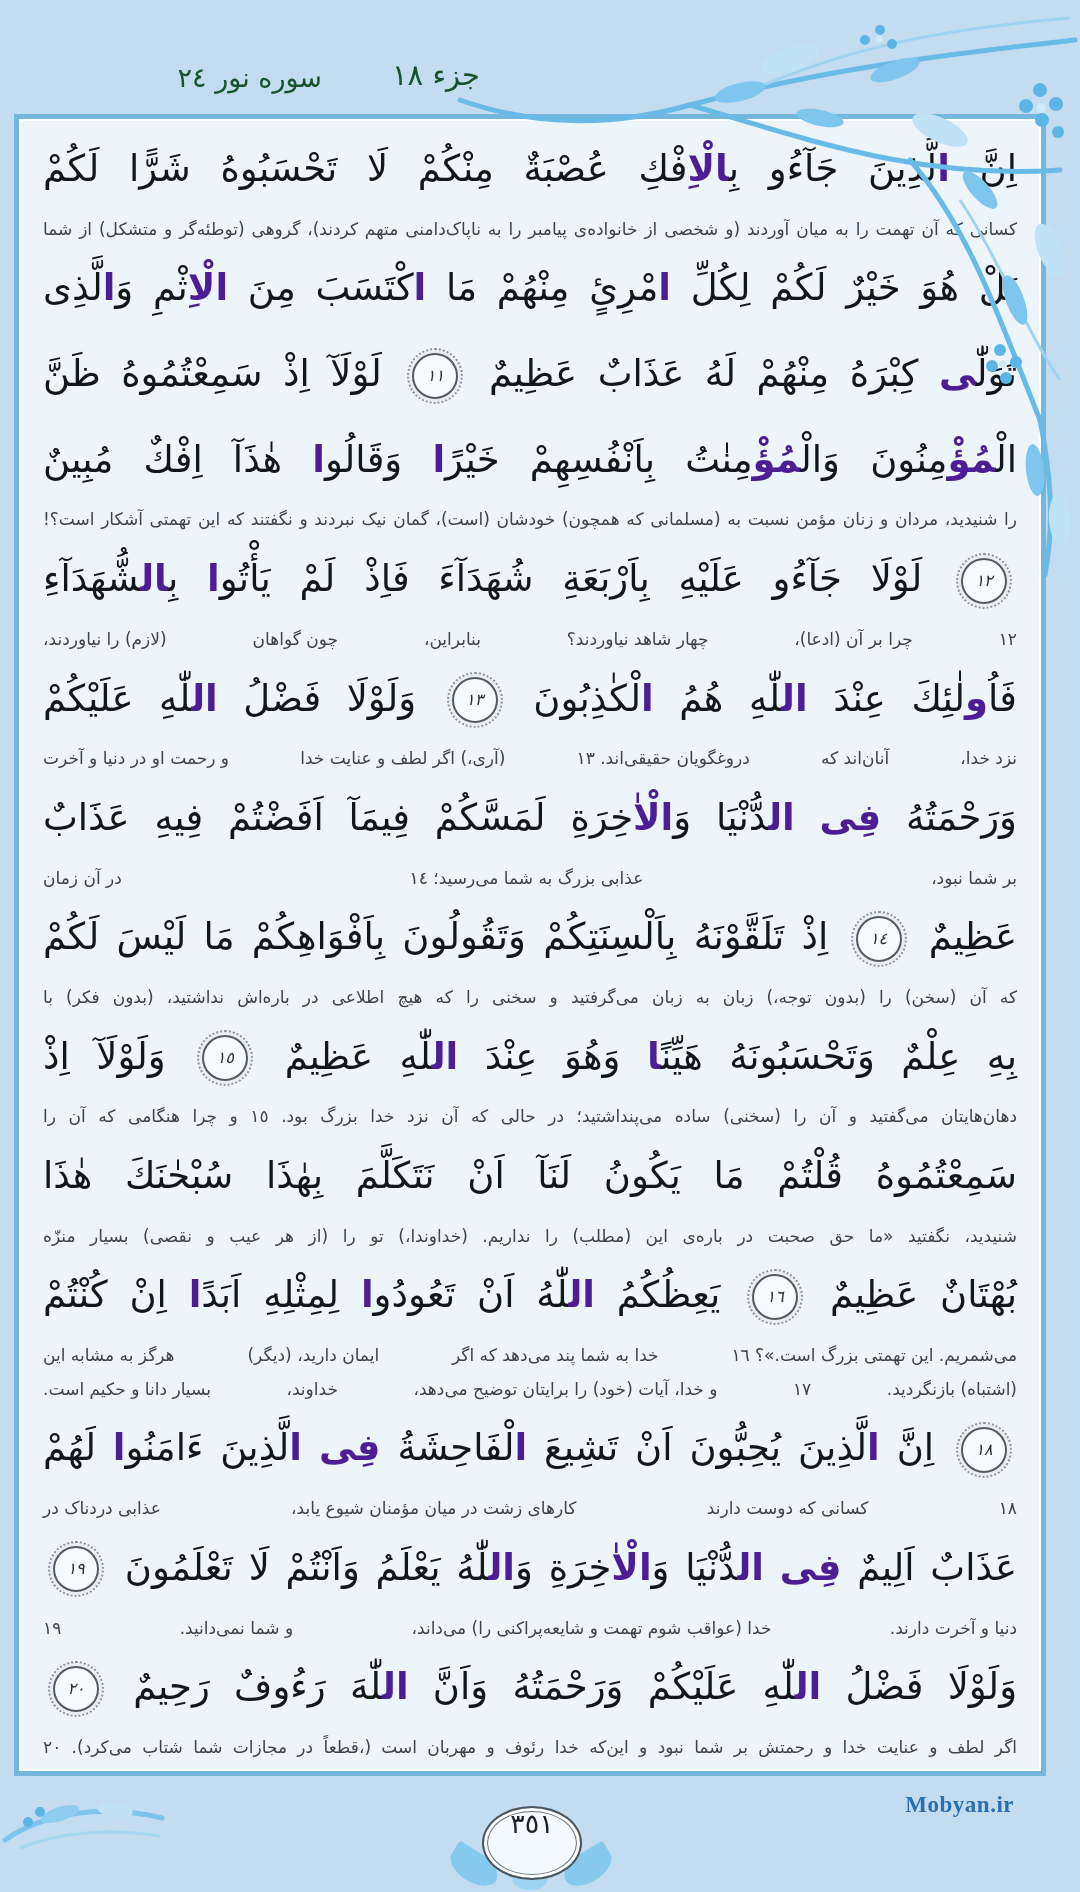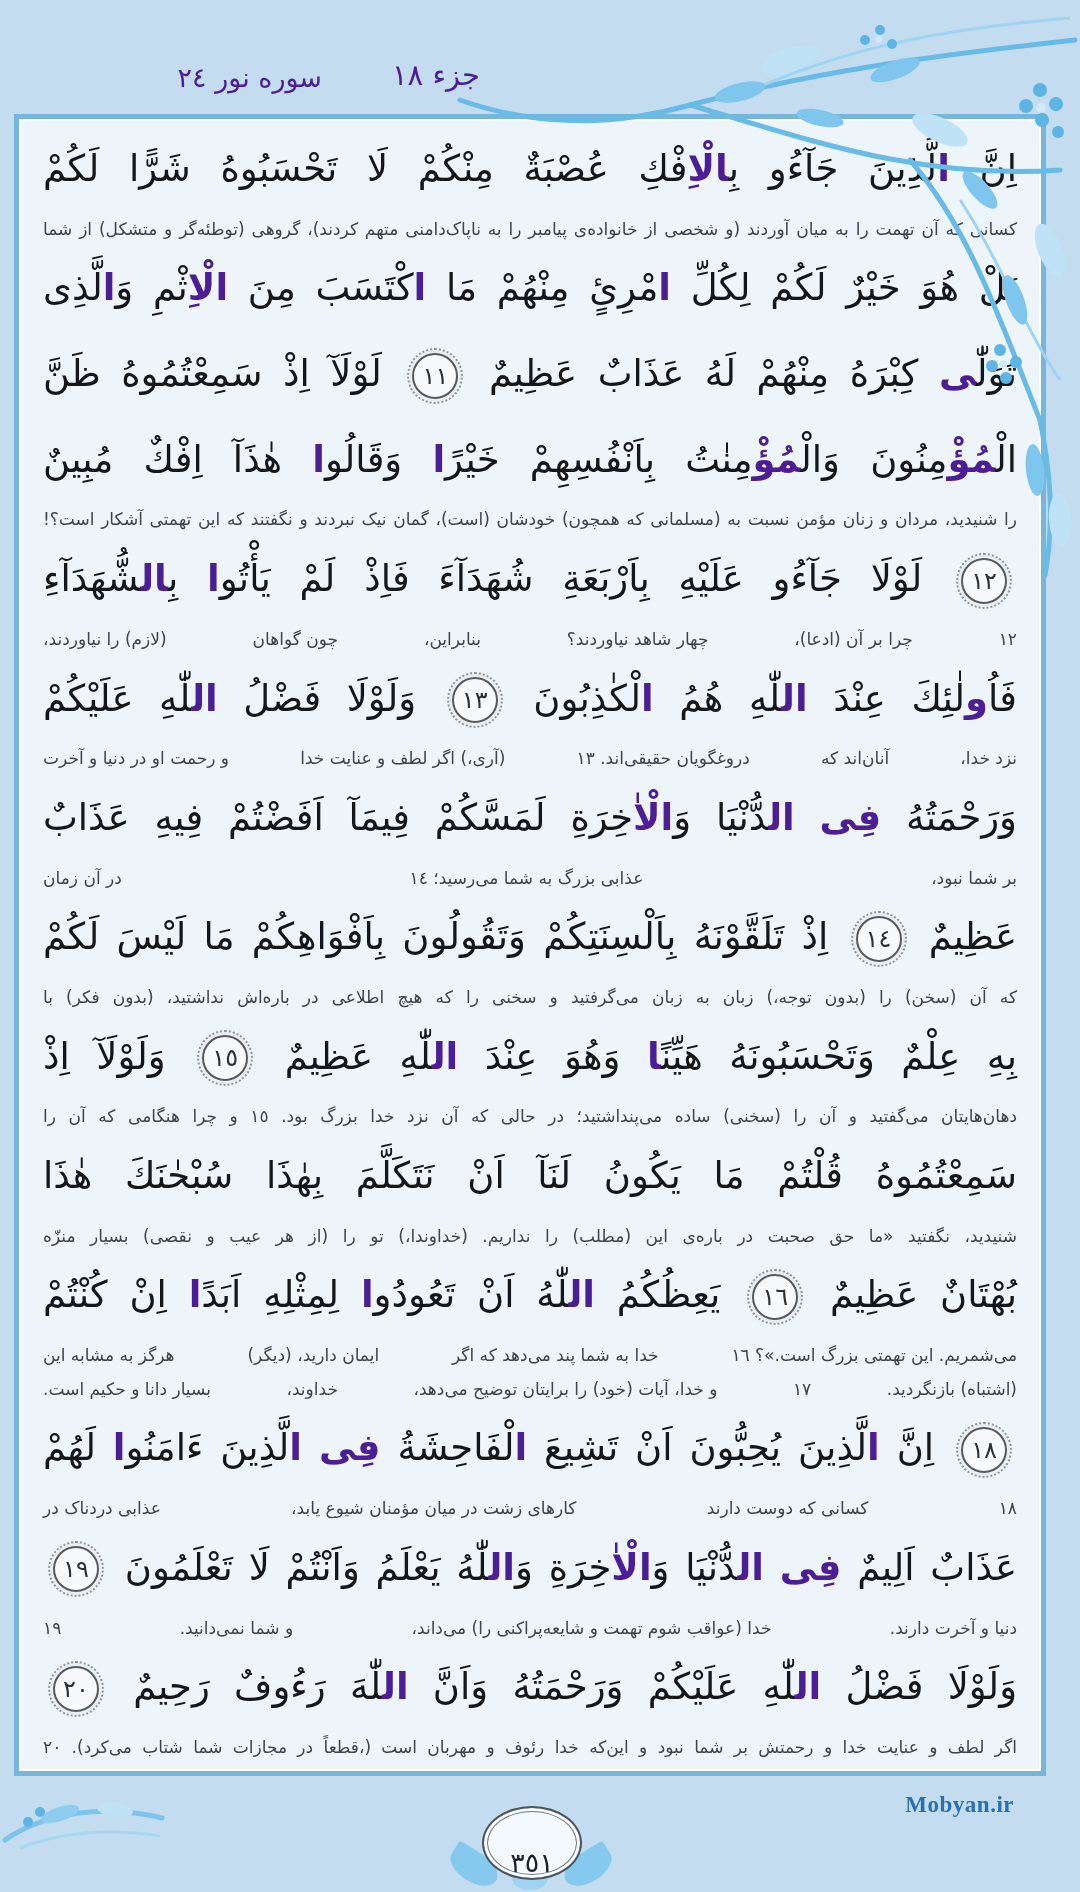--- a/index.html
+++ b/index.html
@@ -2,21 +2,21 @@
 <html lang="fa"><head>
 <meta charset="utf-8">
 <style>
   html,body{margin:0;padding:0;}
   body{
     width:1080px;height:1892px;position:relative;overflow:hidden;
     background:#c3dcef;
     font-family:"DejaVu Sans", sans-serif;
   }
   
-  .hdr-label{position:absolute;color:#4c1d95;font-size:29px;white-space:nowrap;}
+  .hdr-label{position:absolute;color:#14532d;font-size:29px;white-space:nowrap;}
   
   .ornament{position:absolute;pointer-events:none;}
   
   .frame{
     position:absolute;left:14px;top:114px;width:1032px;height:1662px;
     background:#edf5fb;border:5px solid #74b6dc;box-sizing:border-box;
     box-shadow:inset 0 0 0 2px #ffffff;
   }
   .lines{
     position:absolute;inset:0;display:flex;flex-direction:column;
@@ -24,39 +24,39 @@
   }
   .ar{
     direction:rtl;height:80px;line-height:80px;font-size:37px;color:#14171a;
     white-space:nowrap;text-align:justify;text-align-last:justify;overflow:visible;
   }
   .ar .blue{color:#4c1d95;font-weight:bold;}
   .ayah{
     display:inline-flex;align-items:center;justify-content:center;
     width:42px;height:42px;border-radius:50%;
     border:2px solid #555a5e;outline:2px dotted #8d9398;outline-offset:3px;
-    background:#f7fafc;font-size:24px;line-height:1;color:#2c3033;
-    vertical-align:middle;margin:0 10px;box-shadow:0 0 0 3px #e8eef3;
+    background:#f7fafc;font-size:16px;line-height:1;color:#2c3033;
+    vertical-align:middle;margin:0 10px;box-shadow:0 0 0 3px #e8eef3;font-style:italic;
   }
   .fa{
     direction:rtl;height:28px;line-height:28px;font-size:17px;color:#3d4349;
     white-space:nowrap;text-align:justify;text-align-last:justify;overflow:visible;
   }
   .fa.spread{display:flex;justify-content:space-between;}
   .fa.spread span{white-space:nowrap;}
   
   .watermark{
     position:absolute;top:1792px;right:66px;font-size:23px;font-weight:bold;
     color:#2a6fae;letter-spacing:.5px;font-family:Liberation Serif, serif;
   }
   .page-medallion{
     position:absolute;left:482px;top:1806px;width:96px;height:70px;
     border:2px solid #4a5560;border-radius:50%;background:#f4f9fd;
     box-shadow:inset 0 0 0 3px #ffffff, inset 0 0 0 4px #6a7682;
-    display:flex;align-items:flex-end;justify-content:center;z-index:3;
+    display:flex;align-items:flex-start;justify-content:center;z-index:3;
   }
   .page-medallion .num{font-size:27px;color:#1d2125;}
   .leaf{
     position:absolute;width:52px;height:30px;background:#85c9ee;z-index:2;
     border-radius:4px 60% 60% 60%;
   }
   .leaf.l{left:448px;top:1852px;transform:rotate(32deg);}
   .leaf.r{left:562px;top:1852px;transform:rotate(148deg) scaleY(-1);}
   .tassel{
     position:absolute;left:512px;top:1866px;width:36px;height:24px;z-index:1;

